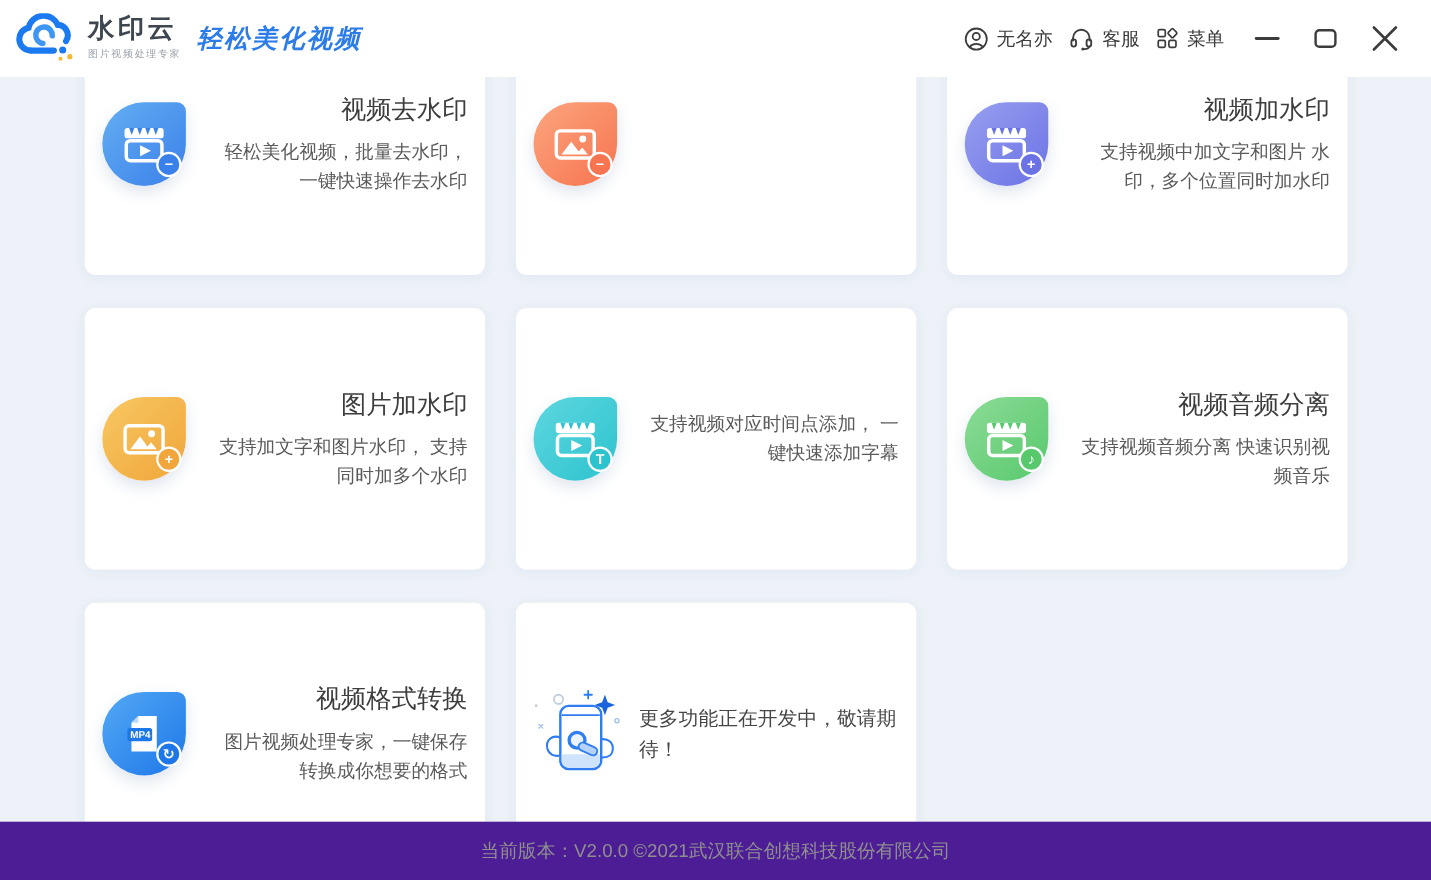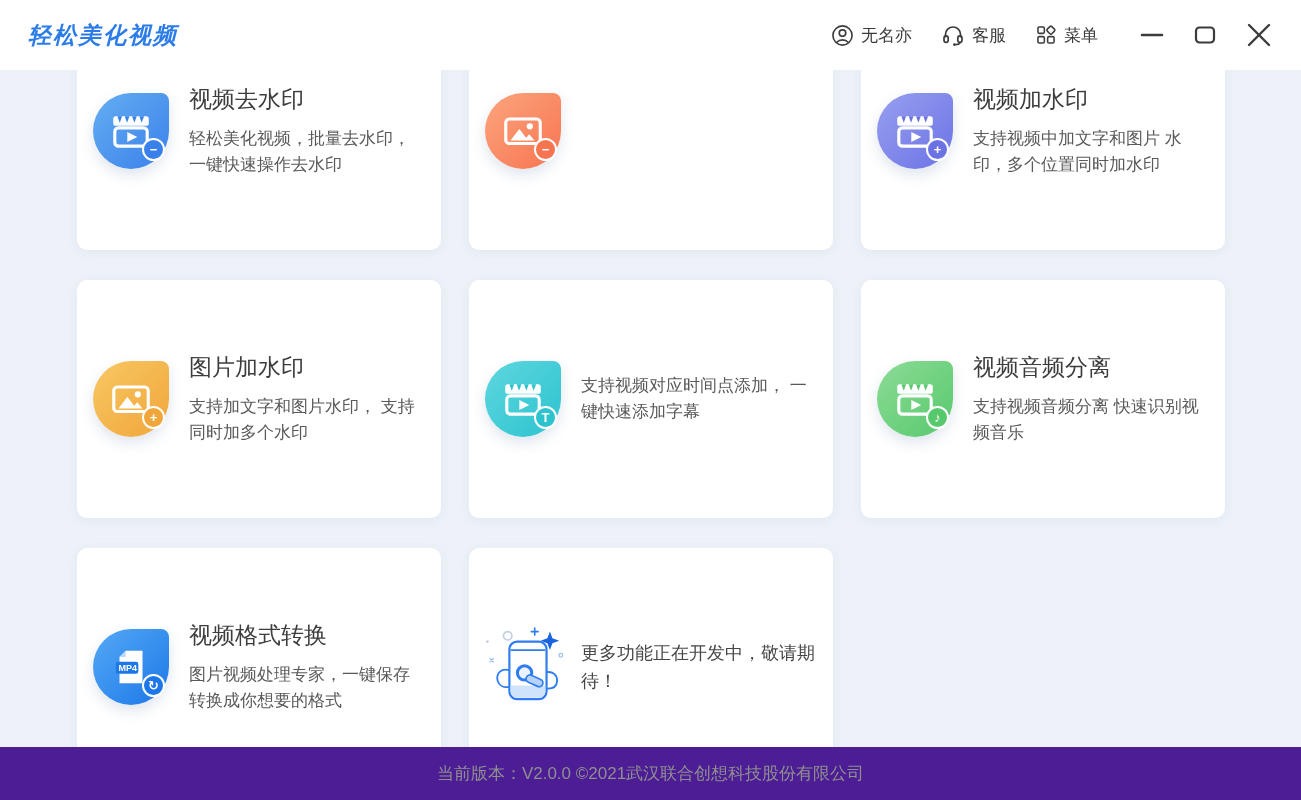--- a/index.html
+++ b/index.html
@@ -11,21 +11,21 @@
     position:absolute; top:0; left:0; right:0; height:70px;
     background:#ffffff; display:flex; align-items:center;
     padding:0 28px 0 14px; z-index:20;
   }
   .logo { display:flex; align-items:center; gap:8px; }
   .logo-txt { display:flex; flex-direction:column; }
   .logo-name { font-size:24px; font-weight:bold; color:#3e4650; letter-spacing:3px; line-height:1.1; }
   .logo-sub { font-size:9px; color:#9aa1ab; letter-spacing:1.6px; margin-top:2px; }
   .slogan { margin-left:14px; font-size:23px; font-weight:bold; font-style:italic;
             color:#2b7ce9; font-family:"Liberation Serif","DejaVu Serif",serif; letter-spacing:2px; }
-  .tb-right { margin-left:auto; display:flex; gap:29px; }
+  .tb-right { margin-left:auto; display:flex; gap:14px; }
   .tb-item { display:flex; align-items:center; gap:7px; color:#3c3c3c; font-size:17px; cursor:pointer; }
   .win-btns { display:flex; align-items:center; gap:27px; margin-left:12px; }
   .win-btn { cursor:pointer; display:flex; align-items:center; justify-content:center; }
 
   
   .content {
     position:absolute; top:70px; bottom:53px; left:0; right:0;
     background:#eef2f8; overflow:hidden;
   }
   .grid {
@@ -46,38 +46,52 @@
     display:flex; align-items:center; justify-content:center;
     box-shadow:0 6px 14px rgba(80,110,160,0.18);
   }
   .badge {
     position:absolute; right:4px; bottom:8px; width:23px; height:23px;
     border-radius:50%; background:var(--c2); border:2.5px solid #fff;
     color:#fff; font-size:13px; font-weight:bold; line-height:1;
     display:flex; align-items:center; justify-content:center;
   }
   .badge:empty { display:none; }
-  .card-txt { flex:1; min-width:0; }
+  .card-txt { flex:1; min-width:0;text-align:right; }
   .card-title { font-size:23px; color:#3d3d3d; margin-bottom:11px; }
   .card-desc { font-size:17px; color:#5a5a5a; line-height:26px; }
   .card.more { gap:4px; padding-left:10px; cursor:default; }
   .more-txt { font-size:18px; color:#474747; line-height:28px; }
 
   
   .footer {
     position:absolute; left:0; right:0; bottom:0; height:53px;
     background:#4c1d95; z-index:20;
     display:flex; align-items:center; justify-content:center;
     color:#8f8f8f; font-size:17px;
   }
 </style>
 </head>
 <body>
 
 <div class="titlebar">
+  <div class="logo">
+    <svg width="58" height="46" viewBox="0 0 58 46">
+      <path d="M14,34 a10.5,10.5 0 0 1 -2,-20.8 a14,14 0 0 1 26.5,-2.6 a9.5,9.5 0 0 1 7.5,14.8" fill="none" stroke="#1b7af0" stroke-width="5.5" stroke-linecap="round"></path>
+      <path d="M14,34 h21" fill="none" stroke="#1b7af0" stroke-width="5.5" stroke-linecap="round"></path>
+      <path d="M33.5,20.5 a7.5,7.5 0 1 0 -8.5,7" fill="none" stroke="#3f97f5" stroke-width="5" stroke-linecap="round"></path>
+      <circle cx="43" cy="33.5" r="3.2" fill="#1b7af0"></circle>
+      <circle cx="49.5" cy="39.5" r="2.4" fill="#f6b830"></circle>
+      <circle cx="41" cy="41.5" r="1.8" fill="#f6b830"></circle>
+    </svg>
+    <div class="logo-txt">
+      <span class="logo-name">水印云</span>
+      <span class="logo-sub">图片视频处理专家</span>
+    </div>
+  </div>
   <div class="slogan">轻松美化视频</div>
 
   <div class="tb-right">
     <div class="tb-item">
       <svg width="23" height="23" viewBox="0 0 24 24" fill="none" stroke="#3c3c3c" stroke-width="1.7">
         <circle cx="12" cy="12" r="10"></circle>
         <circle cx="12" cy="9.5" r="3.4"></circle>
         <path d="M5.8,19.3 a8.5,8.5 0 0 1 12.4,0"></path>
       </svg>
       <span>无名亦</span>

